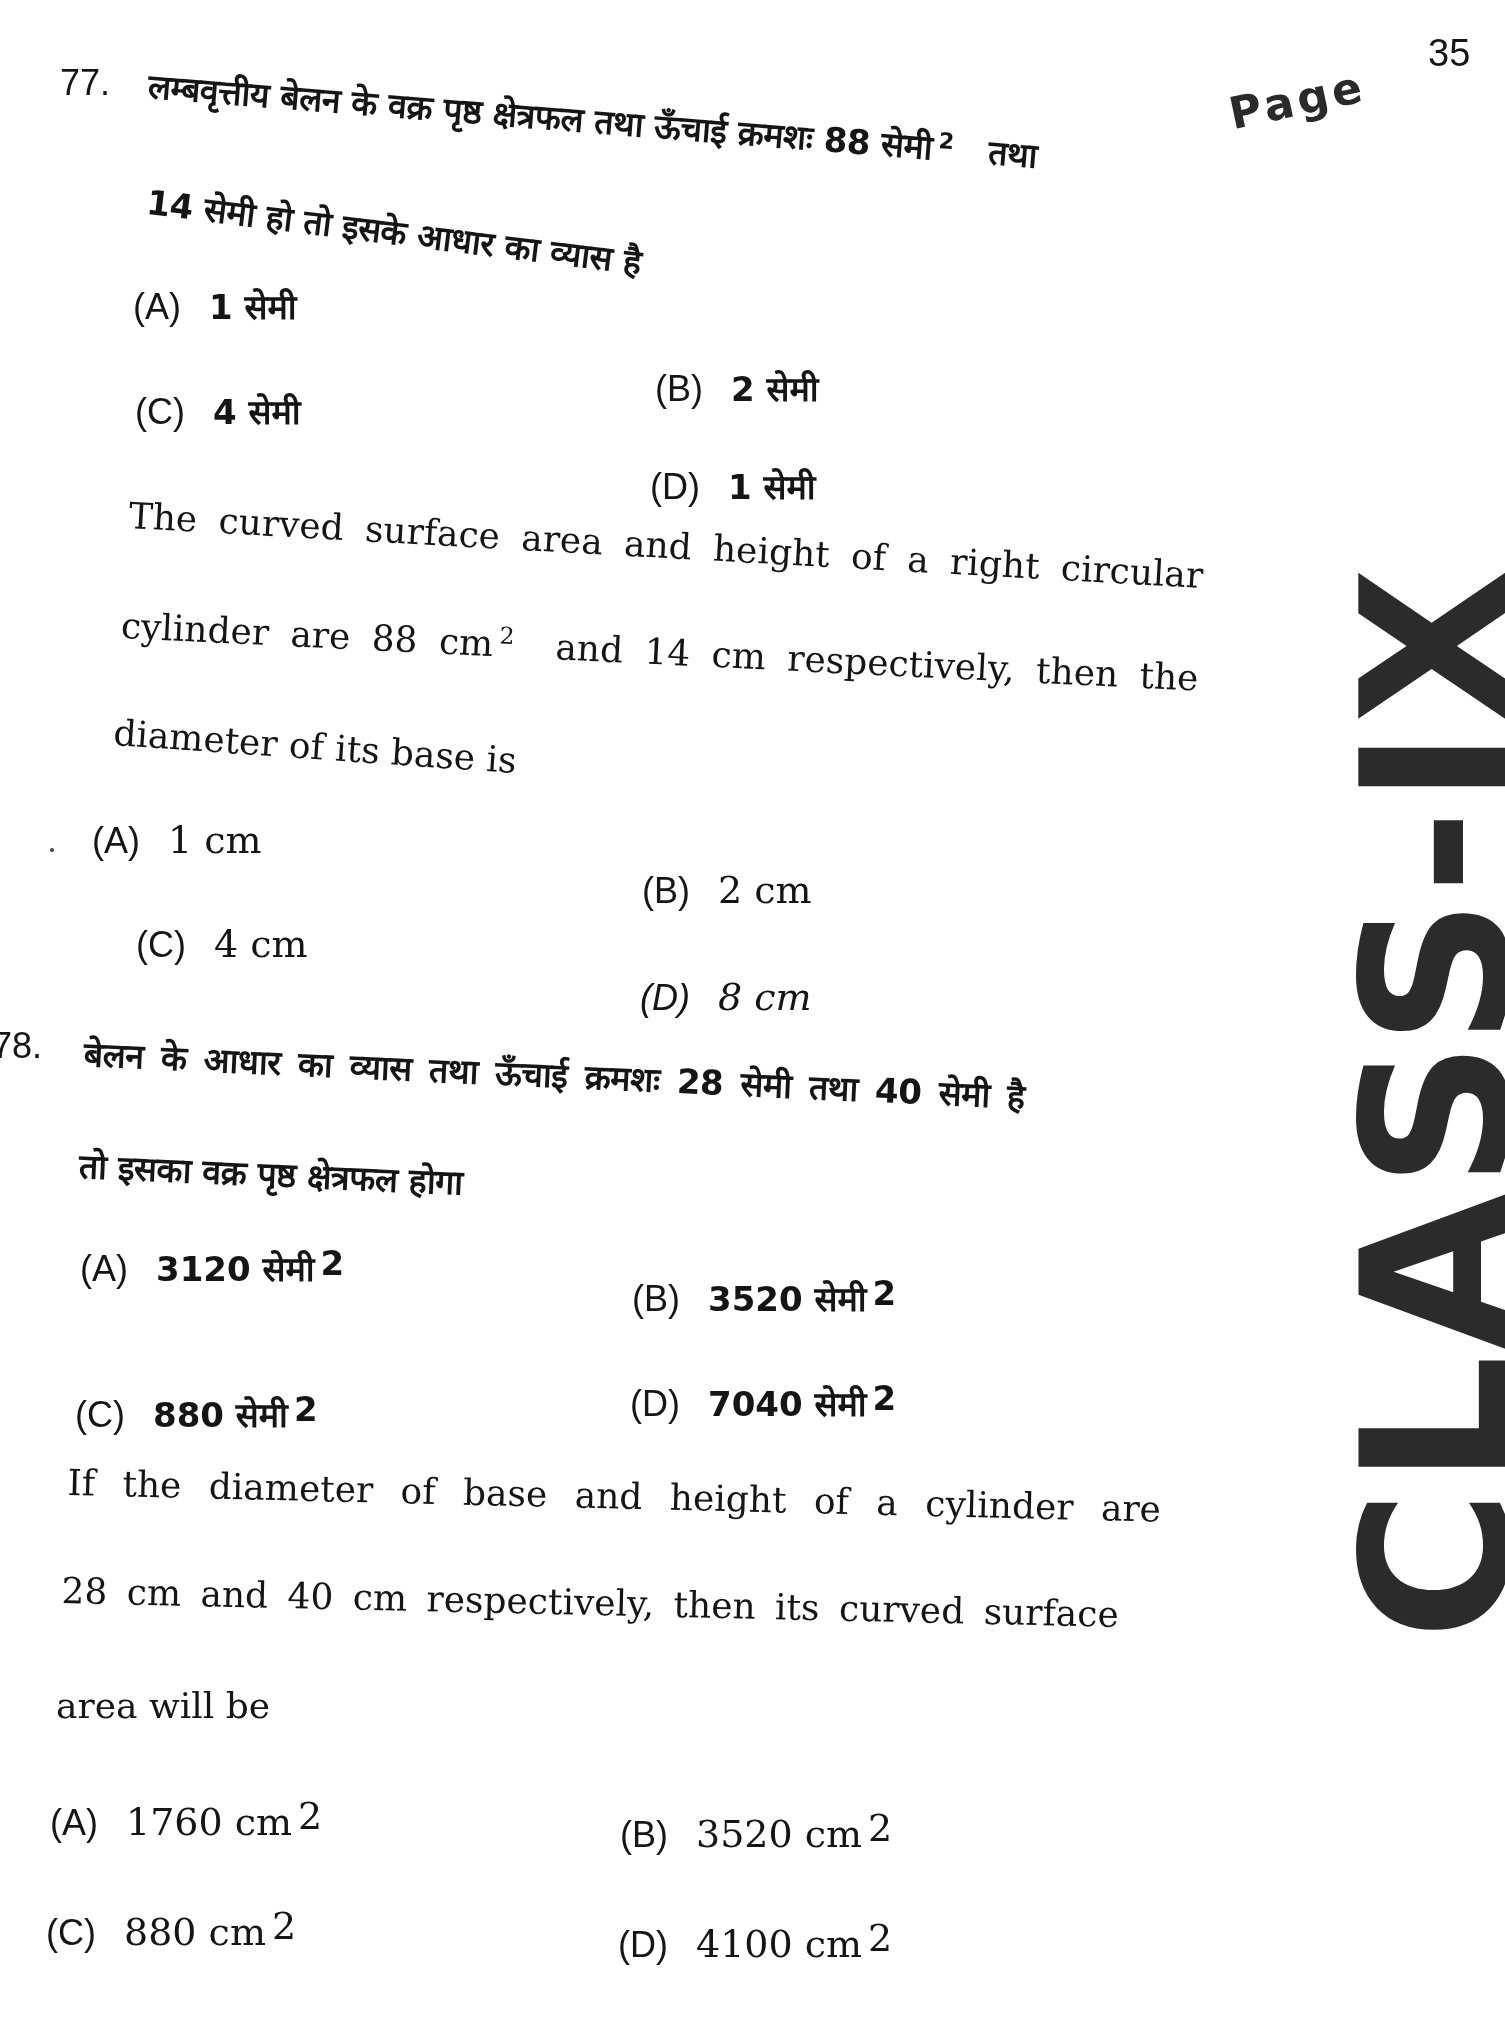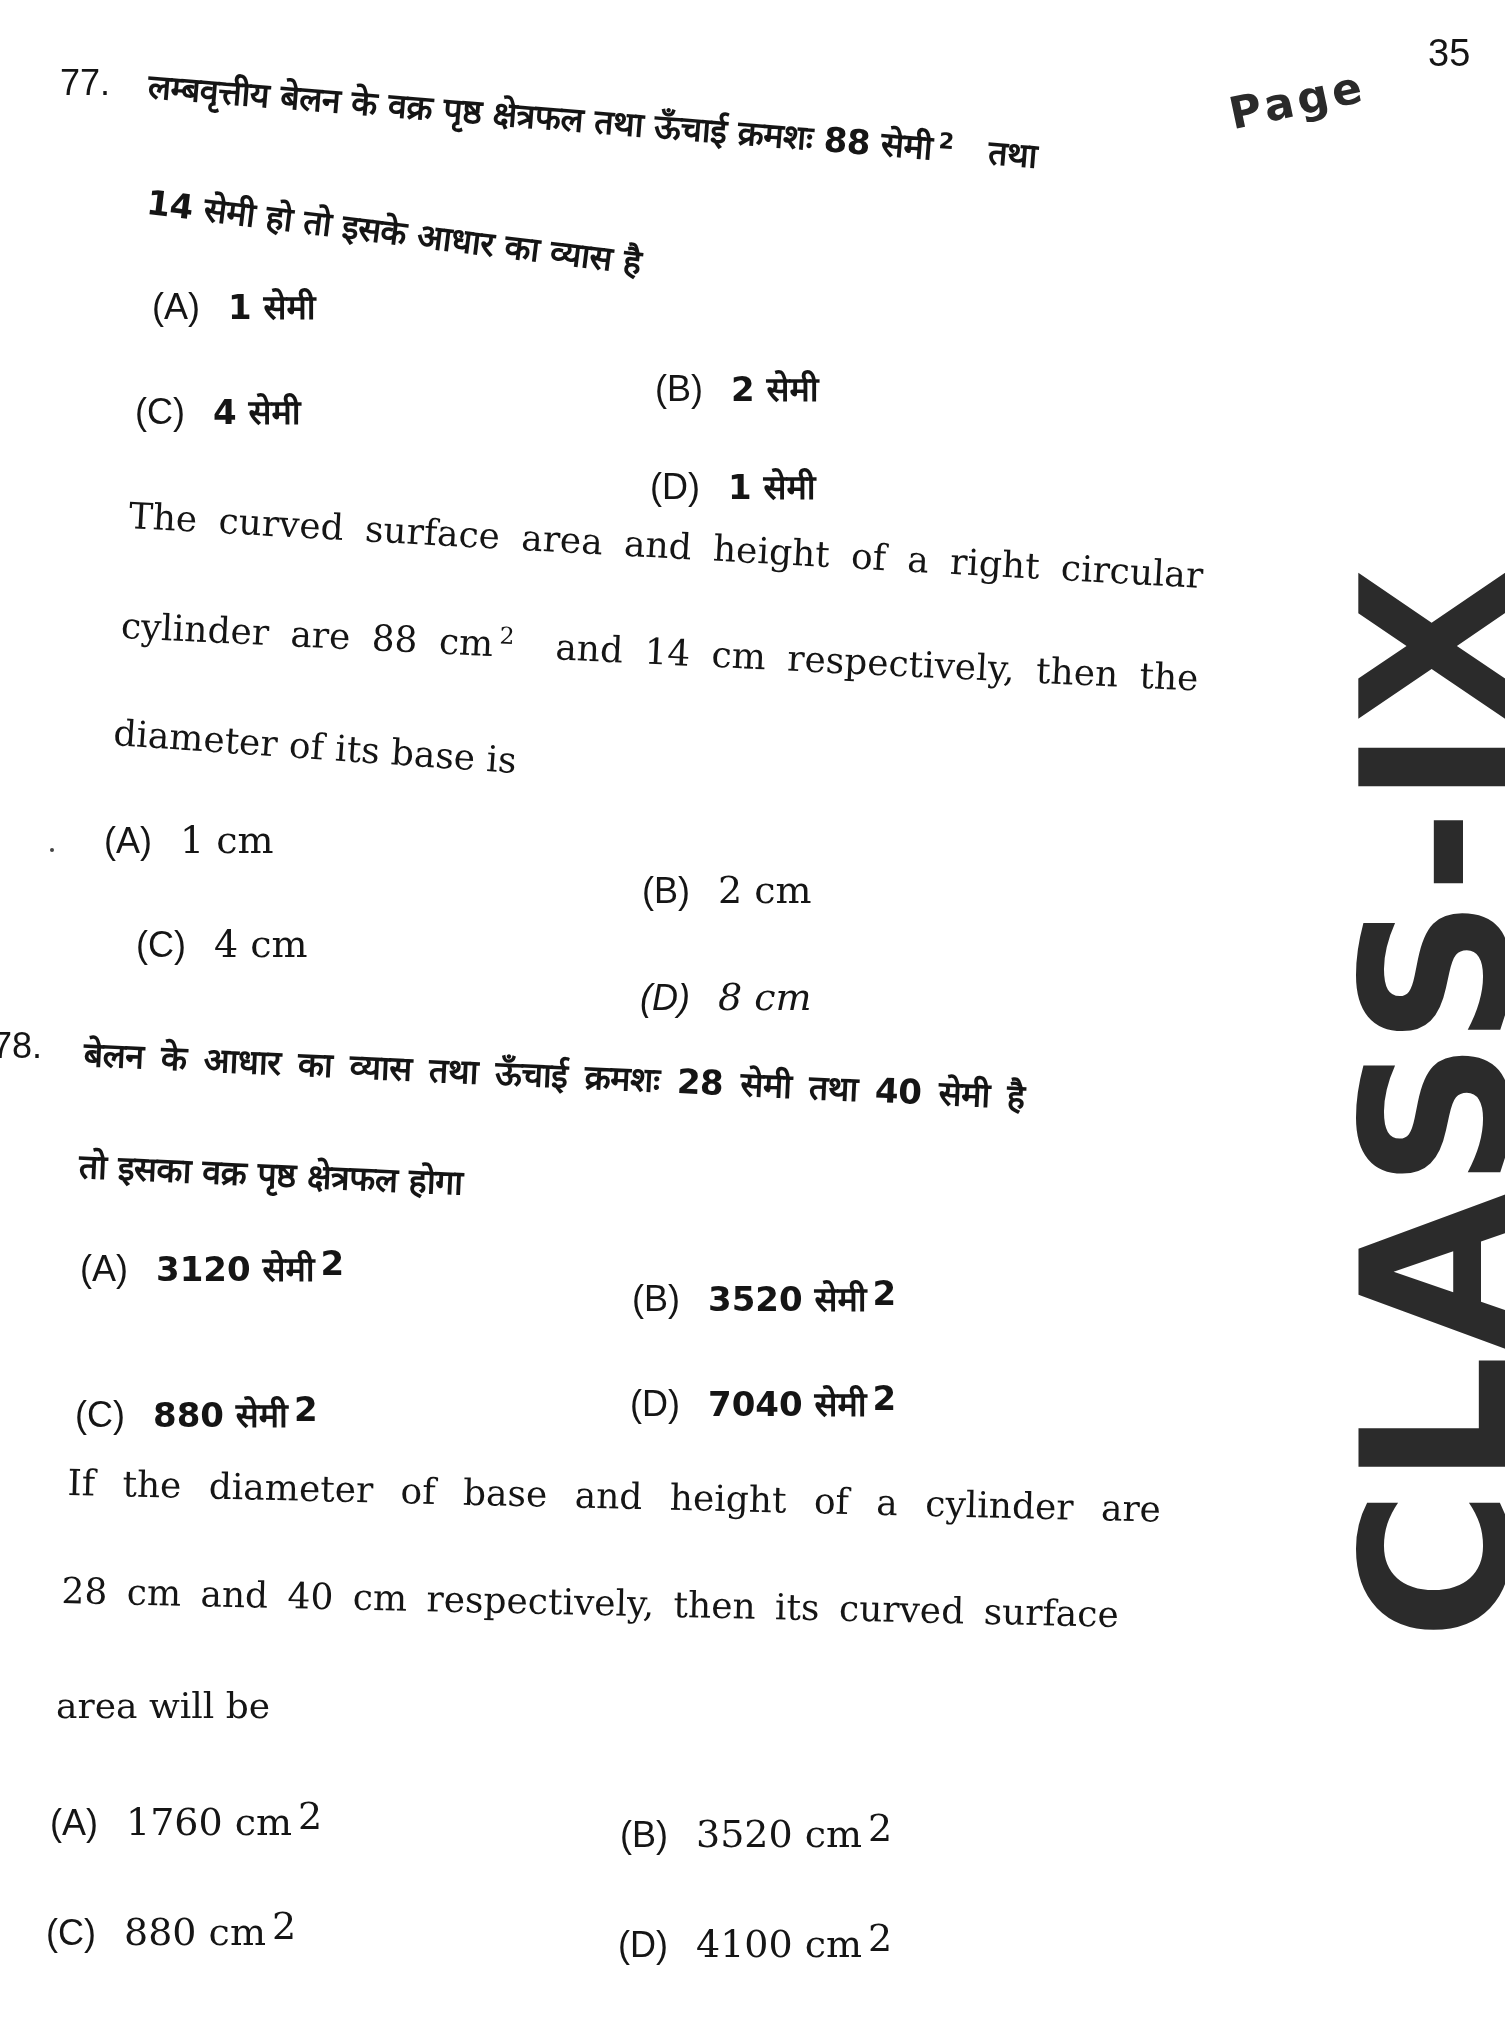--- a/index.html
+++ b/index.html
@@ -35,42 +35,42 @@
 <div>
   <div class="abs qnum" style="left:60px; top:62px;">77.</div>
 
   <div class="abs hi" style="left:150px; top:62px; transform: rotate(4.5deg); transform-origin: left top;">
     <span>लम्बवृत्तीय बेलन के वक्र पृष्ठ क्षेत्रफल तथा ऊँचाई क्रमशः 88 सेमी</span><sup>2</sup>
     <span style="margin-left:24px;">तथा</span>
   </div>
 
   <div class="abs hi" style="left:150px; top:178px; transform: rotate(7deg); transform-origin: left top;">14 सेमी हो तो इसके आधार का व्यास है</div>
 
-  <div class="abs" style="left:152px; top:283px;">
+  <div class="abs" style="left:133px; top:283px;">
     <span class="opt-label">(A)</span><span class="opt-hi">1 सेमी</span>
   </div>
   <div class="abs" style="left:655px; top:365px;">
     <span class="opt-label">(B)</span><span class="opt-hi">2 सेमी</span>
   </div>
   <div class="abs" style="left:135px; top:388px;">
     <span class="opt-label">(C)</span><span class="opt-hi">4 सेमी</span>
   </div>
   <div class="abs" style="left:650px; top:463px;">
     <span class="opt-label">(D)</span><span class="opt-hi">1 सेमी</span>
   </div>
 
   <div class="abs en" style="left:130px; top:495px; transform: rotate(3.2deg); transform-origin: left top; word-spacing: 10px;">The curved surface area and height of a right circular</div>
   <div class="abs en" style="left:122px; top:605px; transform: rotate(2.8deg); transform-origin: left top; word-spacing: 10px;">
     <span>cylinder are 88 cm</span><sup>2</sup>
     <span style="margin-left:20px;">and 14 cm respectively, then the</span>
   </div>
   <div class="abs en" style="left:115px; top:712px; transform: rotate(4deg); transform-origin: left top;">diameter of its base is</div>
 
   <div class="dot" style="left:50px; top:848px;"></div>
-  <div class="abs" style="left:104px; top:818px;">
+  <div class="abs" style="left:92px; top:818px;">
     <span class="opt-label">(A)</span><span class="opt-en">1 cm</span>
   </div>
   <div class="abs" style="left:642px; top:868px;">
     <span class="opt-label">(B)</span><span class="opt-en">2 cm</span>
   </div>
   <div class="abs" style="left:100px; top:922px;margin-left:36px;">
     <span class="opt-label">(C)</span><span class="opt-en">4 cm</span>
   </div>
   <div class="abs" style="left:640px; top:975px;font-style:italic;">
     <span class="opt-label">(D)</span><span class="opt-en">8 cm</span>

